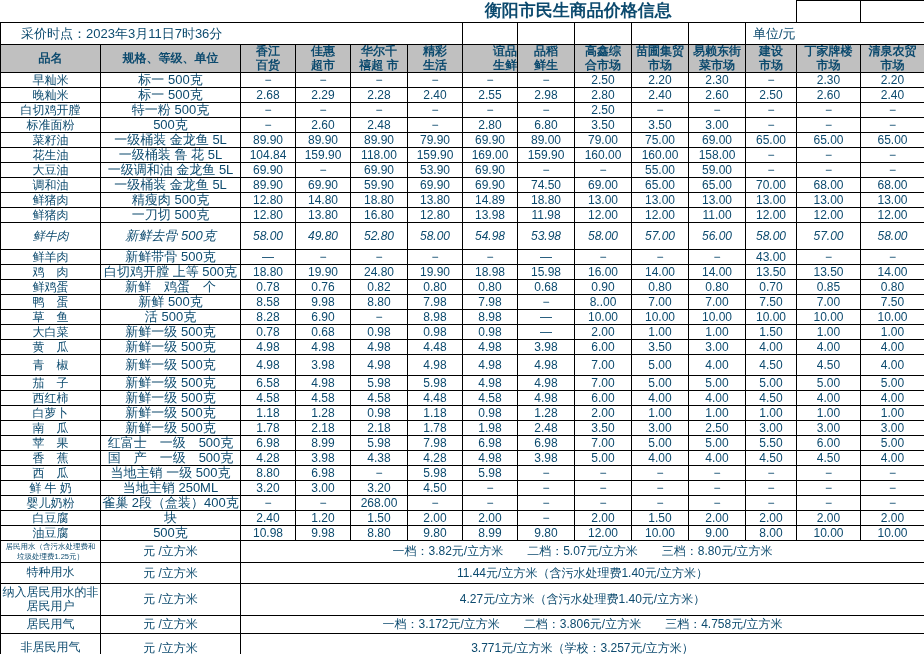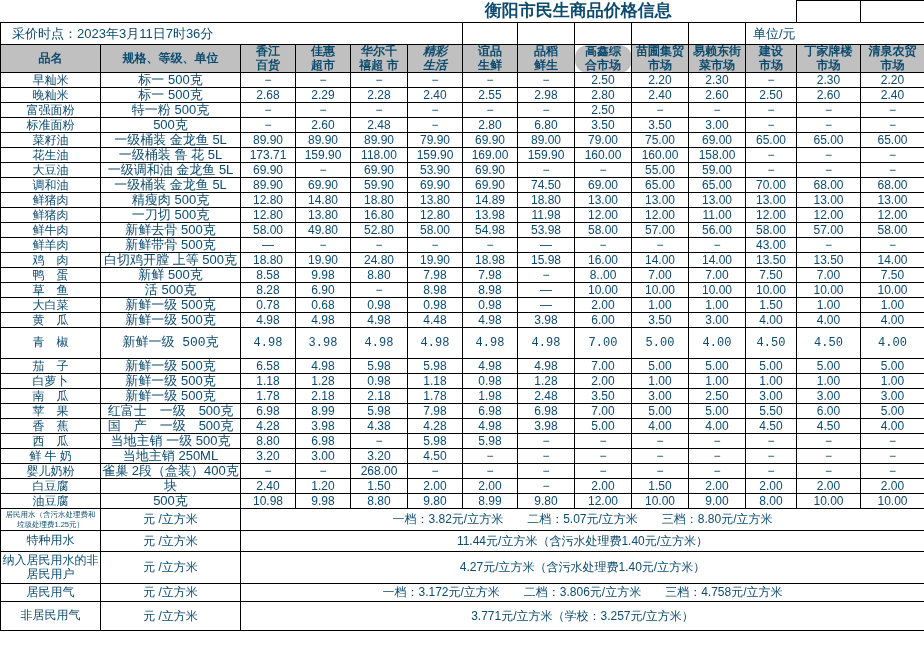--- a/index.html
+++ b/index.html
@@ -3,21 +3,21 @@
 <meta charset="utf-8">
 <style>
   html,body{margin:0;padding:0;background:#ffffff;}
   body{width:924px;height:654px;overflow:hidden;}
   table{border-collapse:collapse;table-layout:fixed;width:924px;font-family:"Liberation Sans",sans-serif;color:#0c4a6e;}
   td,th{border:1px solid #000;padding:0;margin:0;overflow:hidden;white-space:nowrap;
         text-align:center;vertical-align:middle;font-size:12px;line-height:1.05;font-weight:normal;}
   .bb{border:none;border-bottom:1px solid #000;}
   .title-cell{border:none;border-bottom:1px solid #000;font-weight:bold;font-size:17px;padding-left:120px;}
   .corner-box{border:1px solid #000;}
-  .meta-cell{text-align:left;padding-left:11px;font-size:13px;}
+  .meta-cell{text-align:left;padding-left:20px;font-size:13px;}
   .unit-cell{text-align:left;padding-left:7px;font-size:13px;}
   .head{background:#c0c0c0;font-weight:bold;font-size:12px;white-space:pre-line;line-height:1.1;}
   .spec{font-size:13px;}
   .price{font-size:12px;}
   .util-name{white-space:pre-line;font-size:12px;line-height:1.15;}
   .util-name-small{font-size:7.5px;line-height:1.3;}
   .util-value{font-size:12px;}
   .util-value-long{font-size:10.5px;}
 </style>
 </head>
@@ -58,27 +58,27 @@
       </tr>
       <tr style="height: 28px;">
         <th class="head" style="background: rgb(192, 192, 192);">品名</th>
         <th class="head" style="background: rgb(192, 192, 192);">规格、等级、单位</th>
         <th class="head" style="background: rgb(192, 192, 192);">香江
 百货</th>
         <th class="head" style="background: rgb(192, 192, 192);">佳惠
 超市</th>
         <th class="head" style="background: rgb(192, 192, 192);">华尔千
 禧超 市</th>
-        <th class="head" style="background: rgb(192, 192, 192); font-style: italic;">精彩
+        <th class="head" style="background: rgb(192, 192, 192);">精彩
 生活</th>
-        <th class="head" style="background: rgb(192, 192, 192);">谊品
+        <th class="head" style="background: rgb(192, 192, 192); text-align: right;">谊品
 生鲜</th>
         <th class="head" style="background: rgb(192, 192, 192);">品稻
 鲜生</th>
-        <th class="head" style="background: rgb(192, 192, 192); border-radius: 13px;">高鑫综
+        <th class="head" style="background: rgb(192, 192, 192);">高鑫综
 合市场</th>
         <th class="head" style="background: rgb(192, 192, 192);">苗圃集贸
 市场</th>
         <th class="head" style="background: rgb(192, 192, 192);">易赖东街
 菜市场</th>
         <th class="head" style="background: rgb(192, 192, 192);">建设
 市场</th>
         <th class="head" style="background: rgb(192, 192, 192);">丁家牌楼
 市场</th>
         <th class="head" style="background: rgb(192, 192, 192);">清泉农贸
@@ -110,21 +110,21 @@
         <td class="price">2.55</td>
         <td class="price">2.98</td>
         <td class="price">2.80</td>
         <td class="price">2.40</td>
         <td class="price">2.60</td>
         <td class="price">2.50</td>
         <td class="price">2.60</td>
         <td class="price">2.40</td>
       </tr>
       <tr style="height: 15px;">
-        <td>富强面粉</td>
+        <td>白切鸡开膛</td>
         <td class="spec">特一粉  500克</td>
         <td class="price">−</td>
         <td class="price">−</td>
         <td class="price">−</td>
         <td class="price">−</td>
         <td class="price">−</td>
         <td class="price">−</td>
         <td class="price">2.50</td>
         <td class="price">−</td>
         <td class="price">−</td>
@@ -160,21 +160,21 @@
         <td class="price">79.00</td>
         <td class="price">75.00</td>
         <td class="price">69.00</td>
         <td class="price">65.00</td>
         <td class="price">65.00</td>
         <td class="price">65.00</td>
       </tr>
       <tr style="height: 15px;">
         <td>花生油</td>
         <td class="spec">一级桶装  鲁  花  5L</td>
-        <td class="price">173.71</td>
+        <td class="price">104.84</td>
         <td class="price">159.90</td>
         <td class="price">118.00</td>
         <td class="price">159.90</td>
         <td class="price">169.00</td>
         <td class="price">159.90</td>
         <td class="price">160.00</td>
         <td class="price">160.00</td>
         <td class="price">158.00</td>
         <td class="price">−</td>
         <td class="price">−</td>
@@ -237,21 +237,21 @@
         <td class="price">12.80</td>
         <td class="price">13.98</td>
         <td class="price">11.98</td>
         <td class="price">12.00</td>
         <td class="price">12.00</td>
         <td class="price">11.00</td>
         <td class="price">12.00</td>
         <td class="price">12.00</td>
         <td class="price">12.00</td>
       </tr>
-      <tr style="height: 15px;">
+      <tr style="height: 27px; font-style: italic;">
         <td>鲜牛肉</td>
         <td class="spec">新鲜去骨 500克</td>
         <td class="price">58.00</td>
         <td class="price">49.80</td>
         <td class="price">52.80</td>
         <td class="price">58.00</td>
         <td class="price">54.98</td>
         <td class="price">53.98</td>
         <td class="price">58.00</td>
         <td class="price">57.00</td>
@@ -286,20 +286,36 @@
         <td class="price">18.98</td>
         <td class="price">15.98</td>
         <td class="price">16.00</td>
         <td class="price">14.00</td>
         <td class="price">14.00</td>
         <td class="price">13.50</td>
         <td class="price">13.50</td>
         <td class="price">14.00</td>
       </tr>
       <tr style="height: 15px;">
+        <td>鲜鸡蛋</td>
+        <td class="spec">新鲜　鸡蛋　个</td>
+        <td class="price">0.78</td>
+        <td class="price">0.76</td>
+        <td class="price">0.82</td>
+        <td class="price">0.80</td>
+        <td class="price">0.80</td>
+        <td class="price">0.68</td>
+        <td class="price">0.90</td>
+        <td class="price">0.80</td>
+        <td class="price">0.80</td>
+        <td class="price">0.70</td>
+        <td class="price">0.85</td>
+        <td class="price">0.80</td>
+      </tr>
+      <tr style="height: 15px;">
         <td>鸭　蛋</td>
         <td class="spec">新鲜  500克</td>
         <td class="price">8.58</td>
         <td class="price">9.98</td>
         <td class="price">8.80</td>
         <td class="price">7.98</td>
         <td class="price">7.98</td>
         <td class="price">−</td>
         <td class="price">8..00</td>
         <td class="price">7.00</td>
@@ -349,21 +365,21 @@
         <td class="price">4.48</td>
         <td class="price">4.98</td>
         <td class="price">3.98</td>
         <td class="price">6.00</td>
         <td class="price">3.50</td>
         <td class="price">3.00</td>
         <td class="price">4.00</td>
         <td class="price">4.00</td>
         <td class="price">4.00</td>
       </tr>
-      <tr style="height: 31px; font-family: Liberation Mono, monospace;">
+      <tr style="height: 21px;">
         <td>青　椒</td>
         <td class="spec">新鲜一级 500克</td>
         <td class="price">4.98</td>
         <td class="price">3.98</td>
         <td class="price">4.98</td>
         <td class="price">4.98</td>
         <td class="price">4.98</td>
         <td class="price">4.98</td>
         <td class="price">7.00</td>
         <td class="price">5.00</td>
@@ -380,20 +396,36 @@
         <td class="price">5.98</td>
         <td class="price">5.98</td>
         <td class="price">4.98</td>
         <td class="price">4.98</td>
         <td class="price">7.00</td>
         <td class="price">5.00</td>
         <td class="price">5.00</td>
         <td class="price">5.00</td>
         <td class="price">5.00</td>
         <td class="price">5.00</td>
+      </tr>
+      <tr style="height: 15px;">
+        <td>西红柿</td>
+        <td class="spec">新鲜一级 500克</td>
+        <td class="price">4.58</td>
+        <td class="price">4.58</td>
+        <td class="price">4.58</td>
+        <td class="price">4.48</td>
+        <td class="price">4.58</td>
+        <td class="price">4.98</td>
+        <td class="price">6.00</td>
+        <td class="price">4.00</td>
+        <td class="price">4.00</td>
+        <td class="price">4.50</td>
+        <td class="price">4.00</td>
+        <td class="price">4.00</td>
       </tr>
       <tr style="height: 15px;">
         <td>白萝卜</td>
         <td class="spec">新鲜一级 500克</td>
         <td class="price">1.18</td>
         <td class="price">1.28</td>
         <td class="price">0.98</td>
         <td class="price">1.18</td>
         <td class="price">0.98</td>
         <td class="price">1.28</td>

